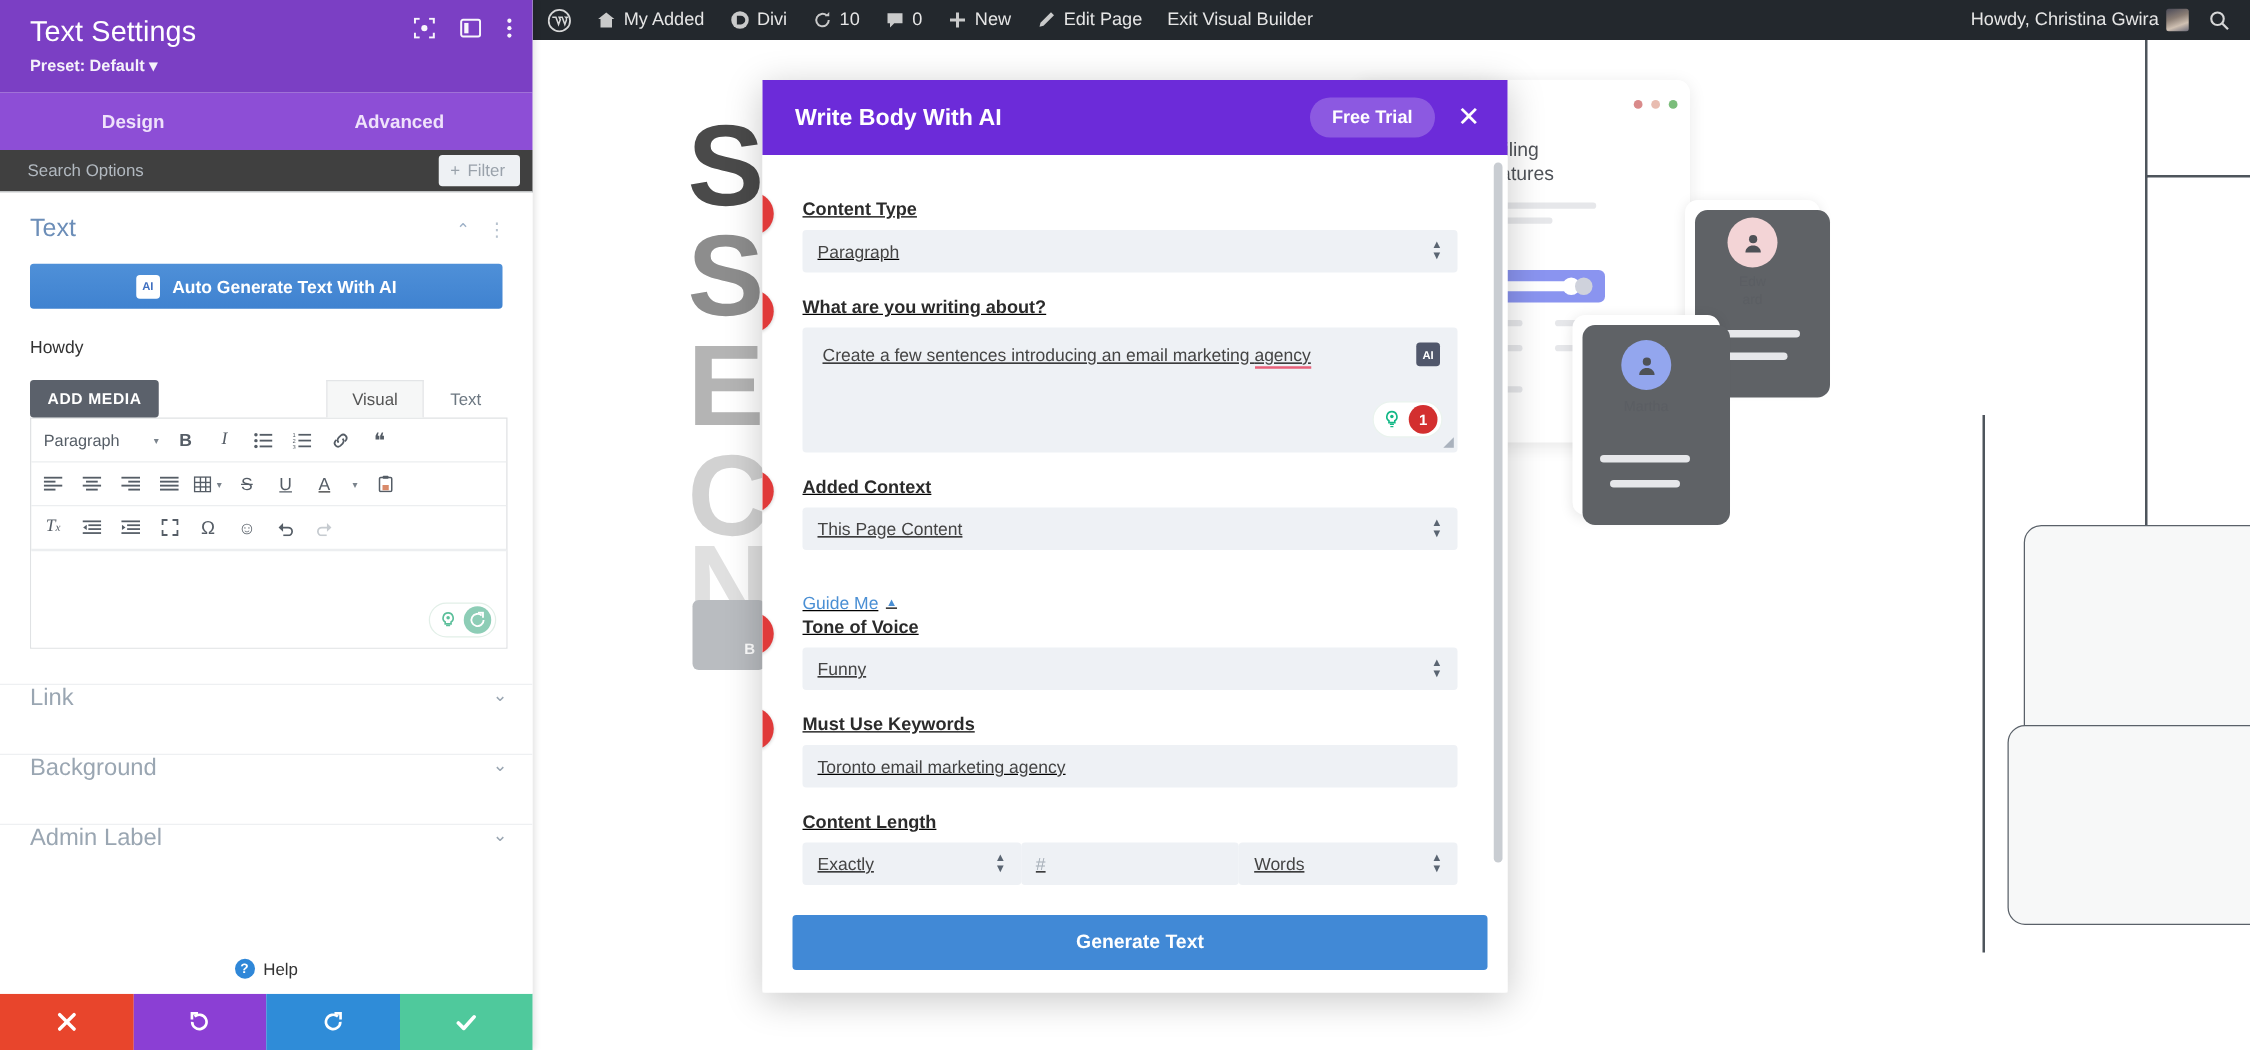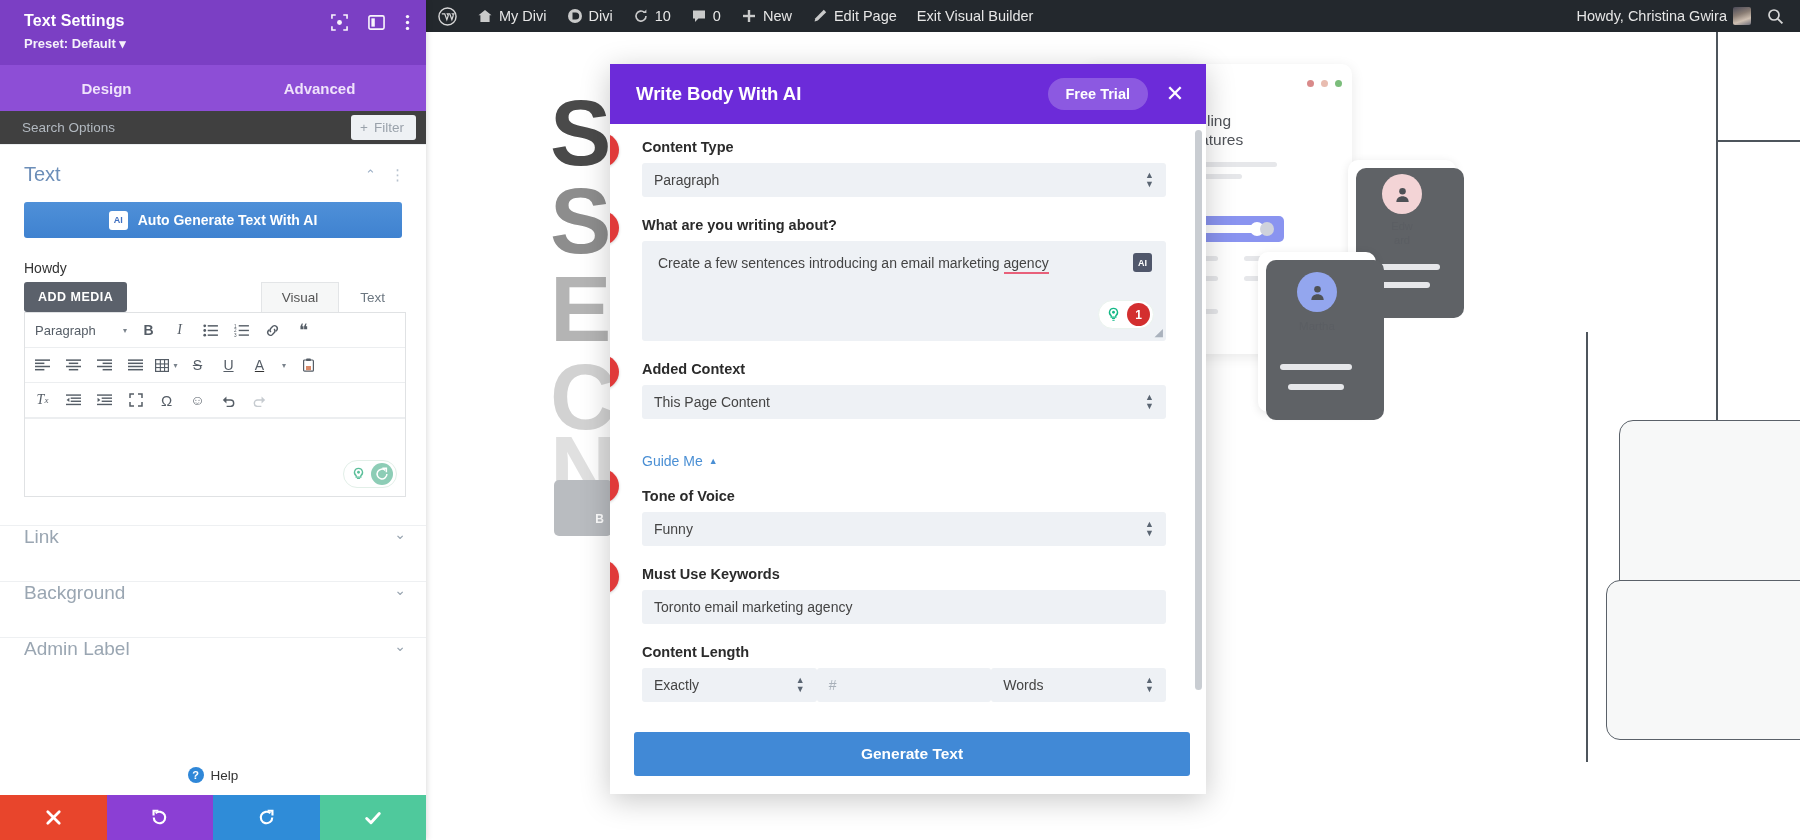--- a/index.html
+++ b/index.html
@@ -36,21 +36,21 @@
   #settings-panel {
     position: absolute; left: 0; top: 0; width: 426px; height: 840px;
     background: #fff; z-index: 70;
     box-shadow: 1px 0 6px rgba(0,0,0,.14);
     display: flex; flex-direction: column;
   }
   #panel-header {
     background: #7b3fc4; color: #fff;
     padding: 12px 20px 14px 24px; position: relative;
   }
-  #panel-header .ttl { font-size: 16px; font-weight: bold; letter-spacing: .1px; }
+  #panel-header .ttl { font-size: 23px; font-weight: normal; letter-spacing: .1px; }
   #panel-header .preset { font-size: 13px; font-weight: bold; margin-top: 6px; opacity: .93; }
   #panel-header-icons {
     position: absolute; right: 16px; top: 14px;
     display: flex; align-items: center; gap: 20px;
   }
   #panel-header-icons span { cursor: pointer; opacity: .95; line-height: 0; }
 
   #panel-tabs { display: flex; background: #8d4ed6; height: 46px; }
   .ptab {
     flex: 1 1 0; display: flex; align-items: center; justify-content: center;
@@ -89,21 +89,21 @@
   }
   .ai-badge {
     width: 19px; height: 19px; border-radius: 3px; background: #fff;
     color: #3f6fc0; font-size: 9px; font-weight: bold;
     display: flex; align-items: center; justify-content: center; flex: none;
   }
 
   #body-label { padding: 22px 24px 6px 24px; font-size: 14px; color: #333; }
 
   #editor-wrap { margin: 0 20px 0 24px; }
-  #editor-toolbar-top { display: flex; align-items: flex-end; }
+  #editor-toolbar-top { display: flex; align-items: flex-end; margin-top: 13px; }
   #add-media-btn {
     background: #5b616b; color: #fff; font-size: 12.5px; font-weight: bold;
     letter-spacing: .5px; padding: 8px 14px; border-radius: 3px; cursor: pointer;
   }
   #editor-tabs { margin-left: auto; display: flex; }
   .etab {
     padding: 7px 20px; font-size: 13.5px; color: #6c7781; cursor: pointer;
     border: 1px solid transparent; border-bottom: none;
   }
   .etab.active { background: #f6f7f7; border-color: #e3e5e7; color: #555; }
@@ -217,21 +217,21 @@
     font-size: 14.5px; font-weight: bold;
     padding: 8px 18px; border-radius: 20px; cursor: pointer;
   }
   #modal-close {
     margin-left: 16px; font-size: 22px; line-height: 1; cursor: pointer;
     font-weight: 300; width: 22px; text-align: center;
   }
 
   #modal-body {
     flex: 1 1 auto; overflow: hidden; position: relative;
-    padding: 15px 40px 8px 32px; background: #fff;
+    padding: 36px 40px 8px 32px; background: #fff; text-decoration: underline;
   }
   #modal-scrollbar {
     position: absolute; right: 4px; top: 6px; width: 7px; height: 560px;
     background: #c9cdd2; border-radius: 4px;
   }
   .field { position: relative; margin-bottom: 20px; }
   .f-label { font-size: 14.5px; color: #2b2b2b; font-weight: bold; margin-bottom: 8px; }
   .step-num {
     position: absolute; left: -57px; top: -6px;
     width: 34px; height: 34px; border-radius: 50%;
@@ -273,21 +273,21 @@
   #ta-pill .cnt {
     width: 23px; height: 23px; border-radius: 50%; background: #d32f2f;
     color: #fff; font-size: 12px; font-weight: bold;
     display: flex; align-items: center; justify-content: center;
   }
   #ta-resize {
     position: absolute; right: 3px; bottom: 2px; color: #aab2bd; font-size: 11px;
   }
   #guide-me {
     color: #4a8fd4; font-size: 14px; display: flex; align-items: center; gap: 6px;
-    cursor: pointer; margin-bottom: 19px;
+    cursor: pointer; margin-bottom: 4px;
   }
   #guide-me .caret { font-size: 9px; }
   .len-row { display: flex; }
   .len-row .f-select { flex: 1 1 0; }
   .len-row .f-input.hash { flex: 1 1 0; color: #a8b0b9; }
 
   #modal-footer { flex: none; padding: 10px 16px 18px 24px; background: #fff; }
   #generate-btn {
     width: 100%; height: 44px; background: #4189d6; color: #fff;
     font-size: 15.5px; font-weight: bold; border-radius: 3px;
@@ -485,21 +485,21 @@
           <path d="M4 7.2h3.1l2.2 6.1 1.5-4.2-1-1.9h2.6l2.2 6.1 1.3-3.8c.3-1 .1-1.7-.5-2.3h2.1" fill="none" stroke="#e6e6e6" stroke-width="1.3"></path>
         </svg>
     </span>
   </div>
   <div class="ab-item">
     <span class="ab-ico">
       <svg width="16" height="16" viewBox="0 0 16 16">
           <path d="M8 2 L14.5 7.2 H12.6 V14 H3.4 V7.2 H1.5 Z" fill="#d8d8d8"></path>
         </svg>
     </span>
-    <span>My Divi</span>
+    <span>My Added</span>
   </div>
   <div class="ab-item">
     <span class="ab-ico">
       <svg width="16" height="16" viewBox="0 0 16 16">
           <circle cx="8" cy="8" r="7" fill="#d8d8d8"></circle>
           <path d="M5.5 4.5h3.2a3.5 3.5 0 0 1 0 7H5.5z" fill="#23282d"></path>
         </svg>
     </span>
     <span>Divi</span>
   </div>

